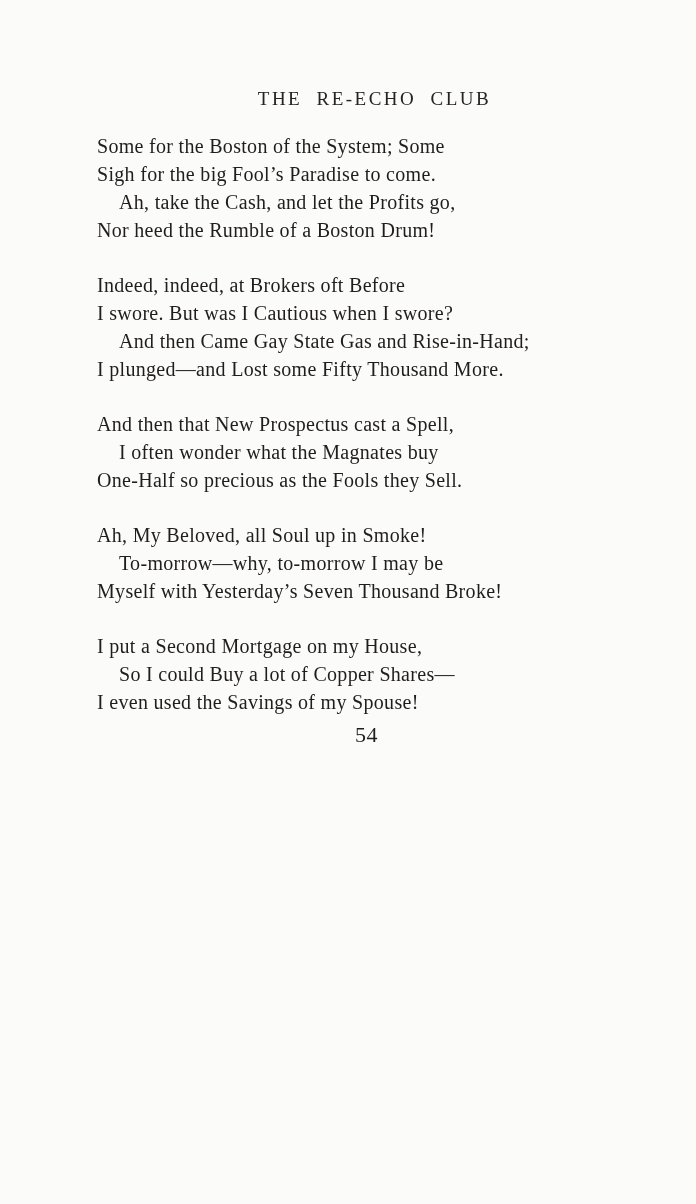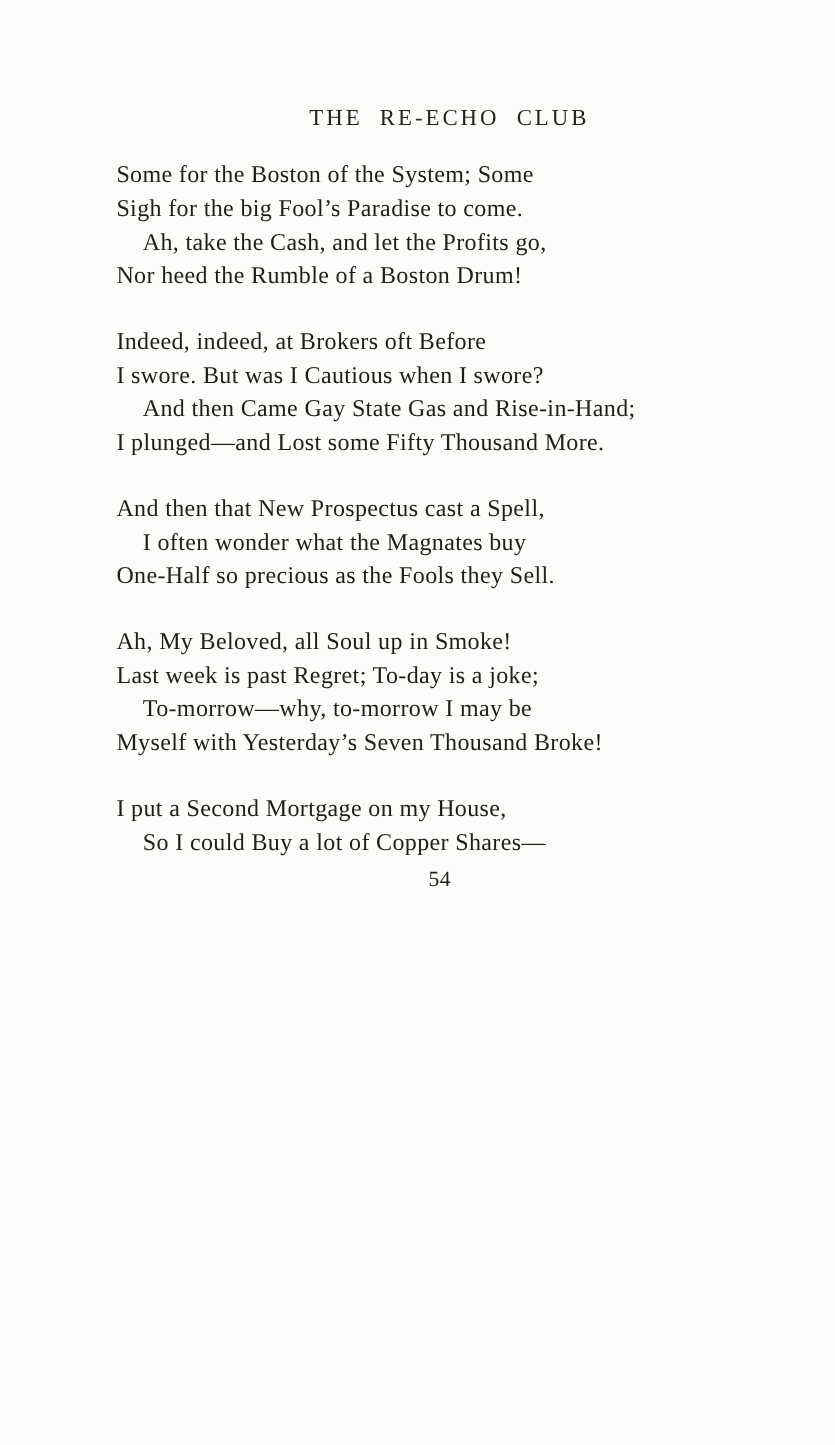--- a/index.html
+++ b/index.html
@@ -44,21 +44,21 @@
     line-height: 28px;
     letter-spacing: 0.3px;
     white-space: nowrap;
   }
   .line.indent {
     padding-left: 22px;
   }
   .page-number {
     margin-top: 6px;
     text-align: center;
-    font-size: 18px;
+    font-size: 22px;
     letter-spacing: 0.5px;
     
     transform: translateX(-8px);
   }
 </style>
 </head>
 <body>
 
 <div class="page">
 
@@ -82,28 +82,28 @@
     </div>
 
     <div class="stanza">
       <p class="line">And then that New Prospectus cast a Spell,</p>
       <p class="line indent">I often wonder what the Magnates buy</p>
       <p class="line">One-Half so precious as the Fools they Sell.</p>
     </div>
 
     <div class="stanza">
       <p class="line">Ah, My Beloved, all Soul up in Smoke!</p>
-      <p class="line">Last week is past Regret; To-day is a joke;</p>
       <p class="line indent">To-morrow—why, to-morrow I may be</p>
       <p class="line">Myself with Yesterday’s Seven Thousand Broke!</p>
     </div>
 
     <div class="stanza">
       <p class="line">I put a Second Mortgage on my House,</p>
       <p class="line indent">So I could Buy a lot of Copper Shares—</p>
+      <p class="line">I even used the Savings of my Spouse!</p>
     </div>
 
 
   </div>
 
   <div class="page-number">54</div>
 
 </div>
 
 </body></html>

